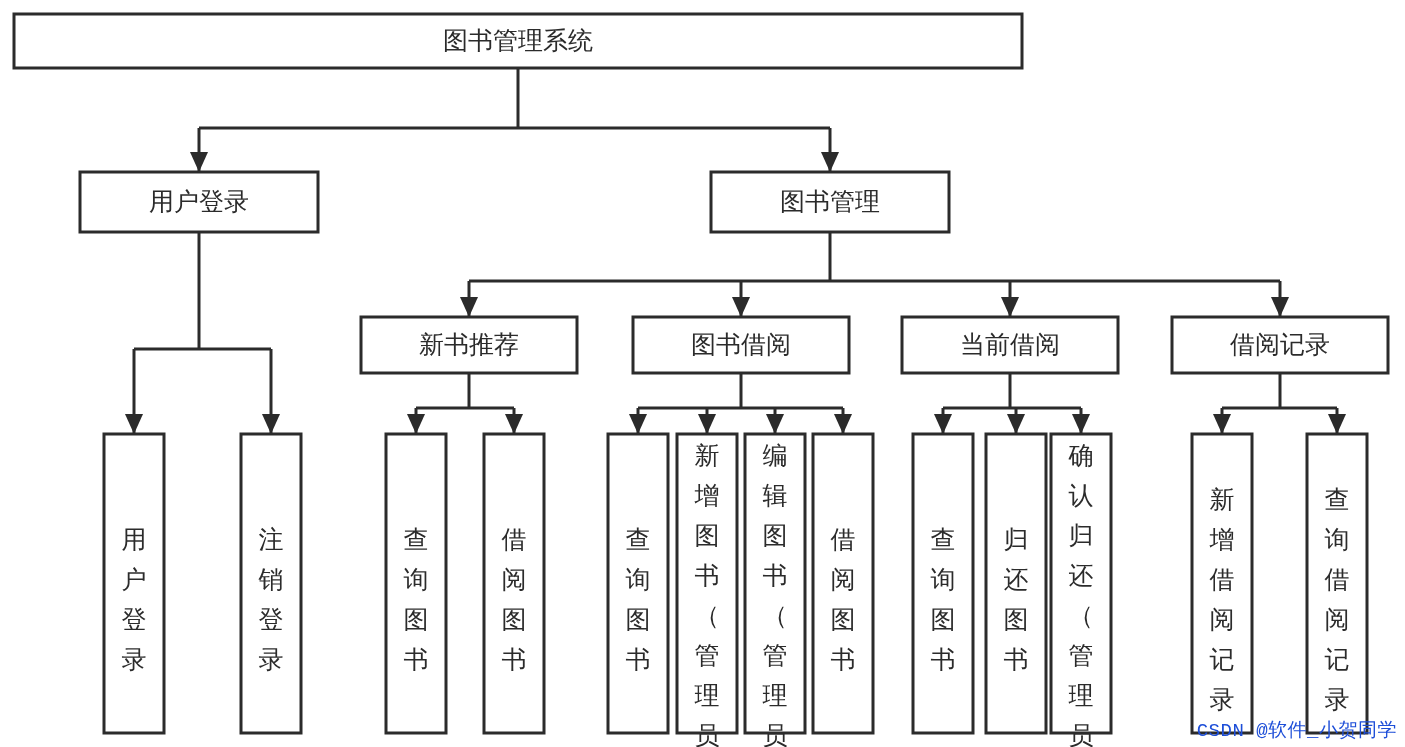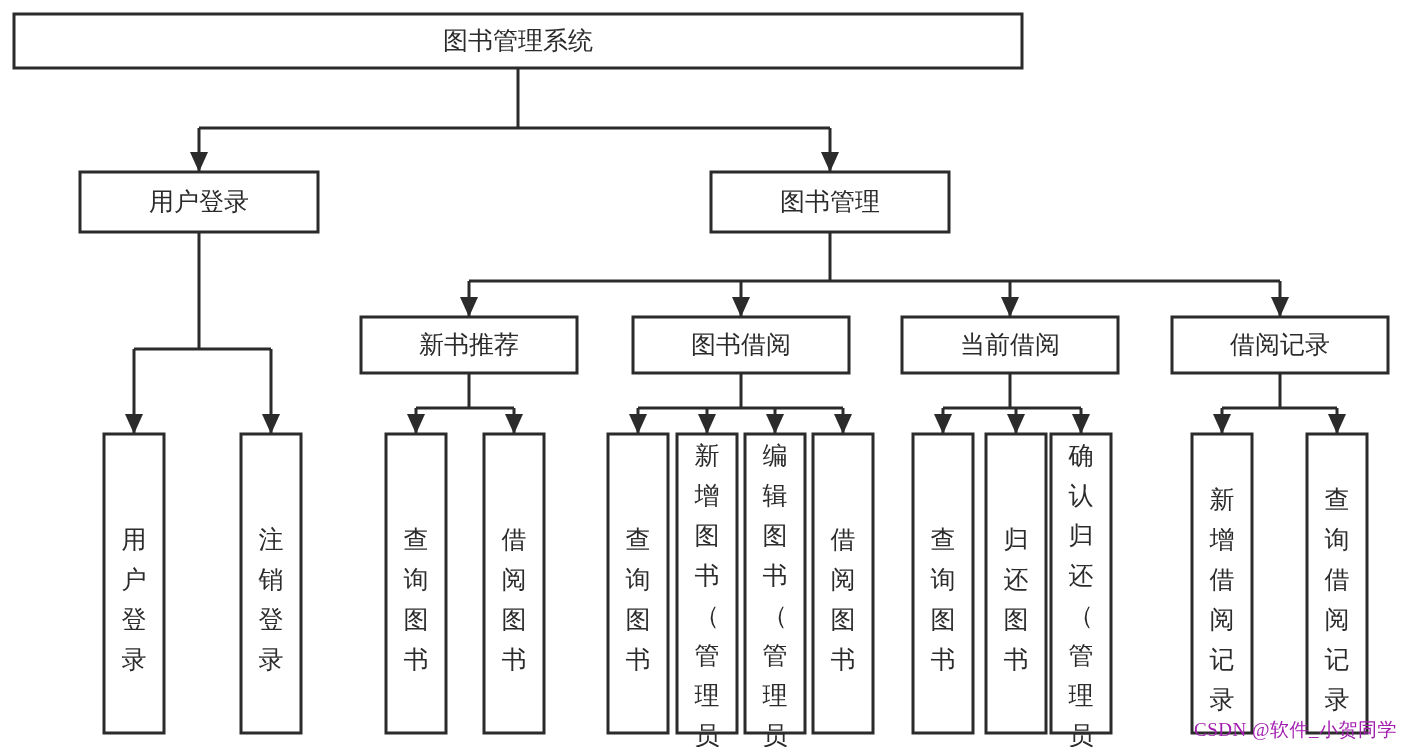--- a/index.html
+++ b/index.html
@@ -8,22 +8,22 @@
   #diagram-root{position:relative;width:1405px;height:747px;background:#fff;}
   svg#tree{position:absolute;left:0;top:0;width:1405px;height:747px;}
   .nodebox{fill:#ffffff;stroke:#2b2b2b;stroke-width:3;}
   .conn{stroke:#2b2b2b;stroke-width:3;fill:none;stroke-linecap:butt;}
   .arrowhead{fill:#2b2b2b;stroke:none;}
   .nodelabel{fill:#2b2b2b;font-family:"DejaVu Sans","Liberation Sans",sans-serif;
              font-size:25px;text-anchor:middle;dominant-baseline:middle;}
   .vlabel{fill:#2b2b2b;font-family:"DejaVu Sans","Liberation Sans",sans-serif;
           font-size:25px;}
   .vchar{text-anchor:middle;}
-  .watermark{position:absolute;right:8px;bottom:4px;color:#a21caf;
-             font-size:19px;font-family:Liberation Serif, serif;
+  .watermark{position:absolute;right:8px;bottom:4px;color:#1d4ed8;
+             font-size:19px;font-family:Liberation Mono, monospace;
              letter-spacing:.5px;white-space:nowrap;}
 </style>
 </head>
 <body>
 
 <div id="diagram-root">
   <svg id="tree" viewBox="0 0 1405 747" xmlns="http://www.w3.org/2000/svg">
     <g id="connector-layer">
         <line x1="518" y1="68" x2="518" y2="128" class="conn"></line>
         <line x1="199" y1="128" x2="830" y2="128" class="conn"></line>

